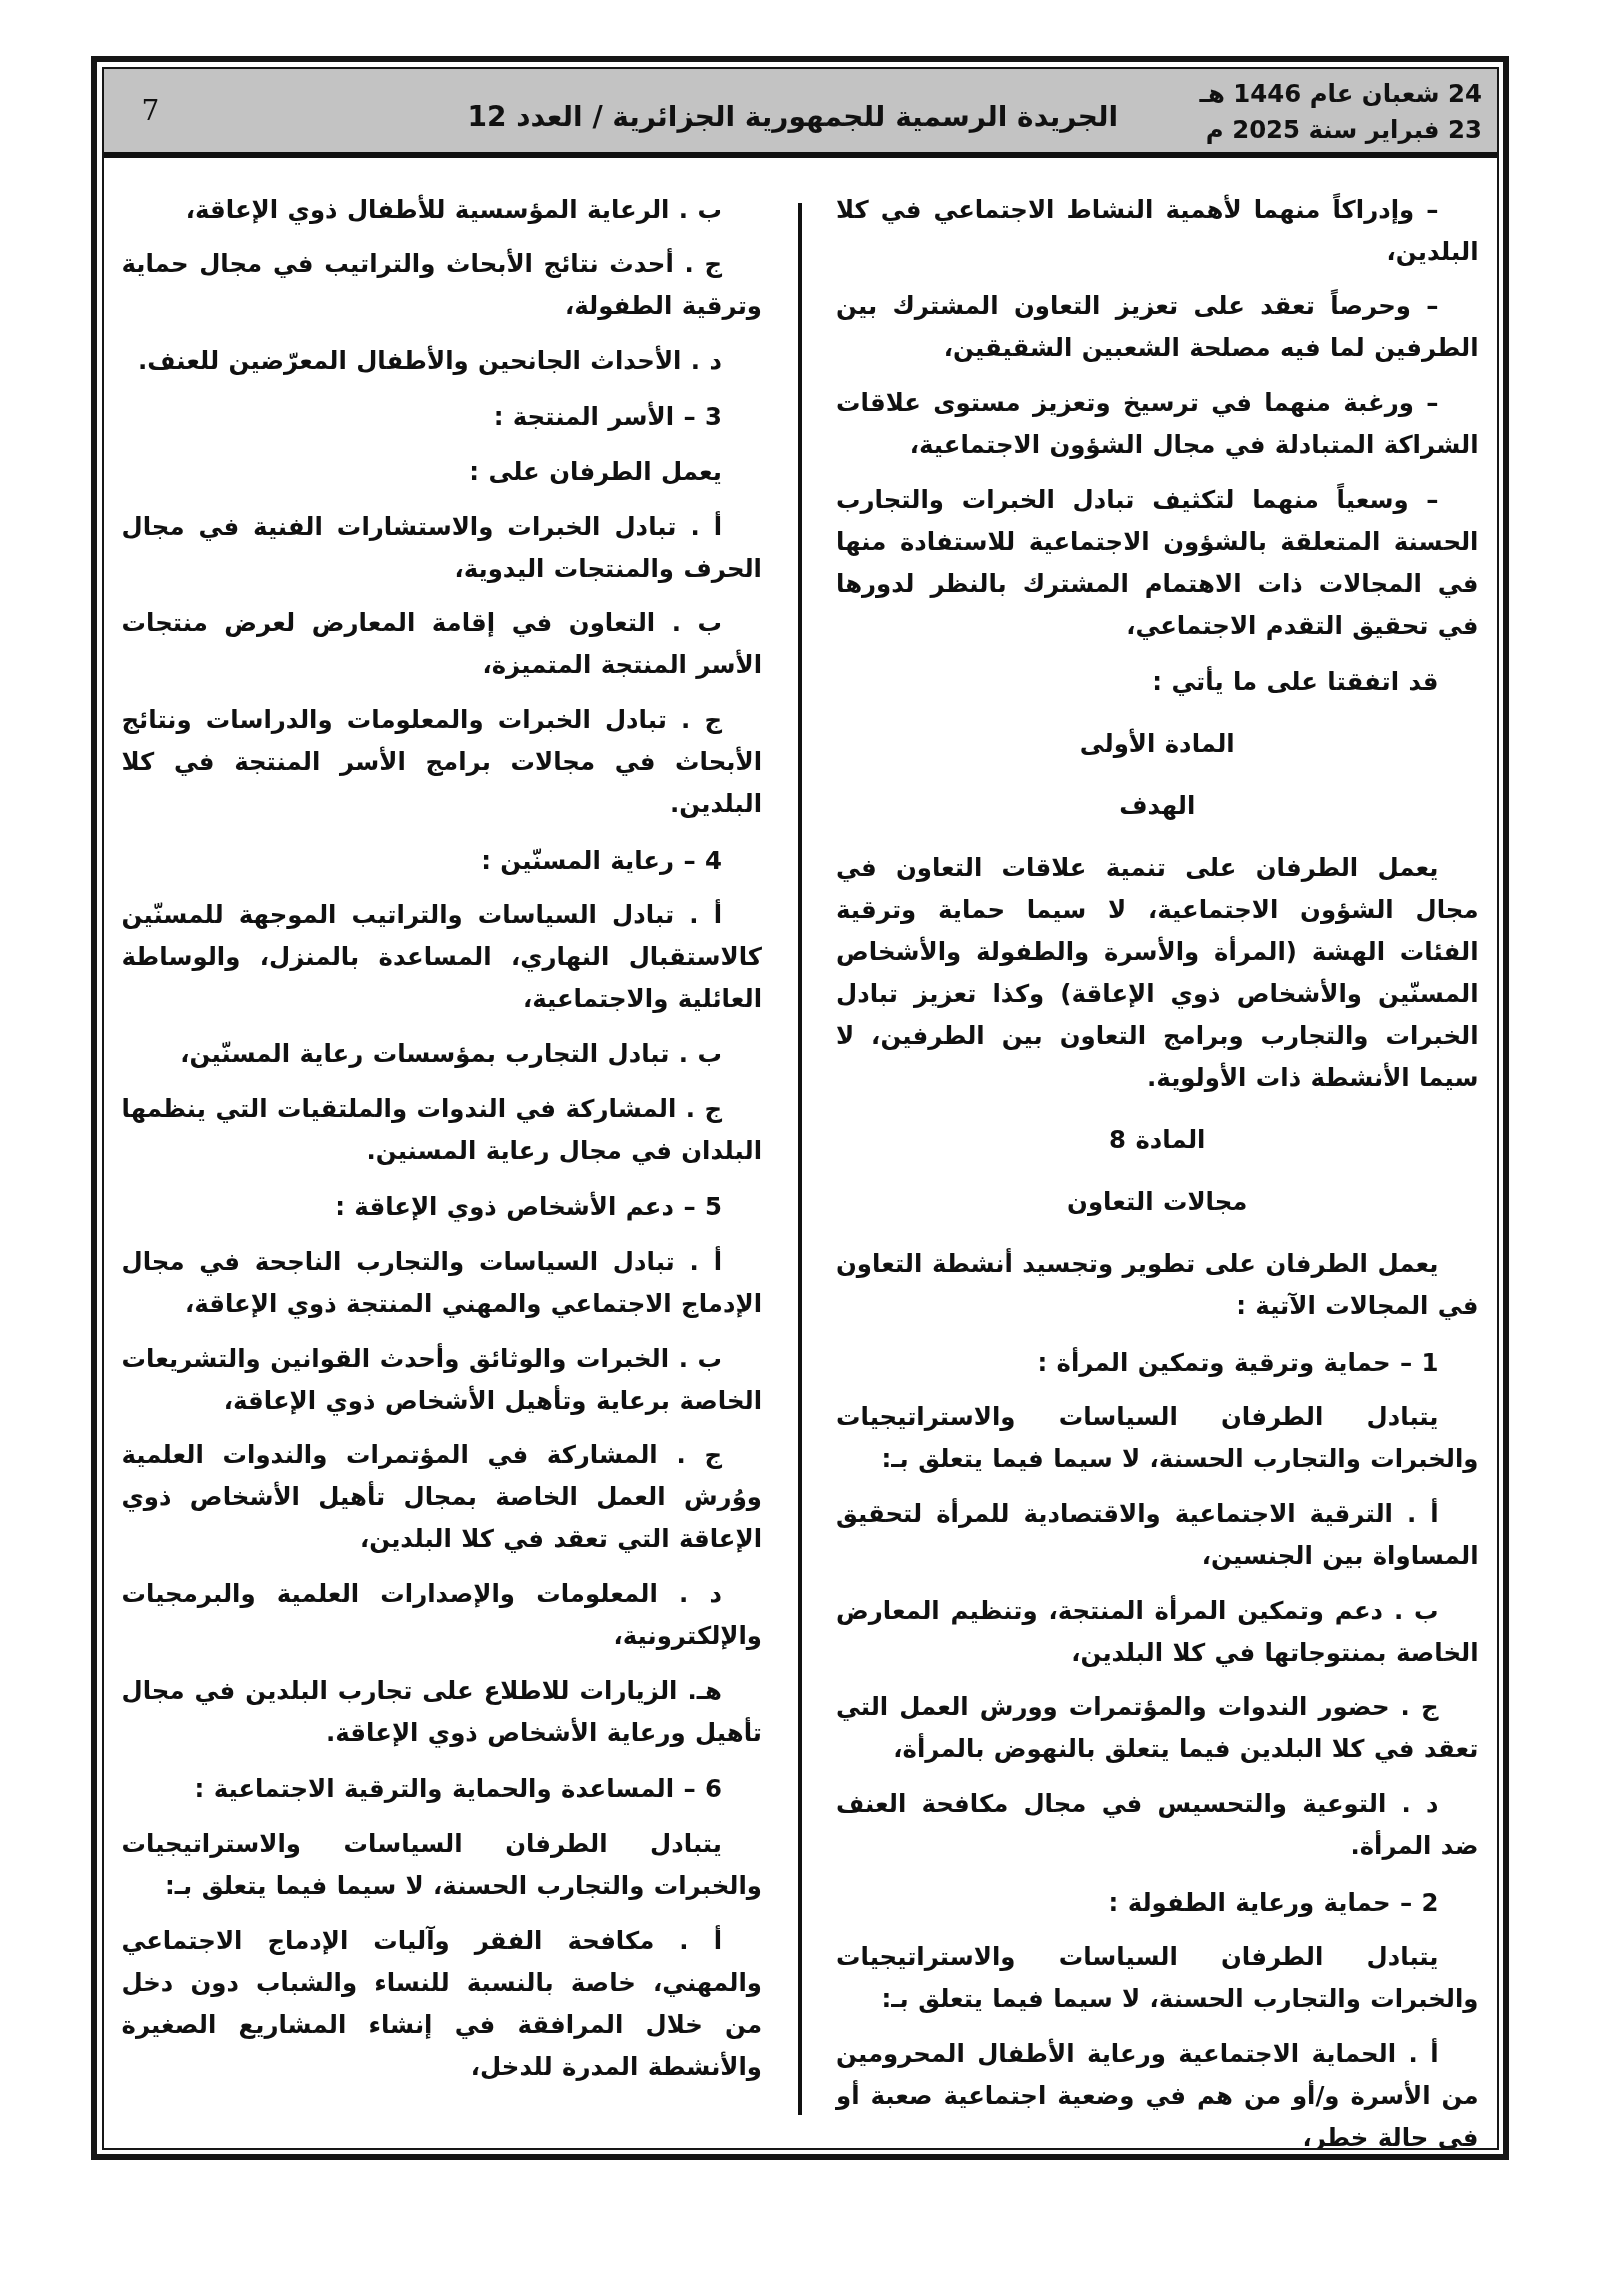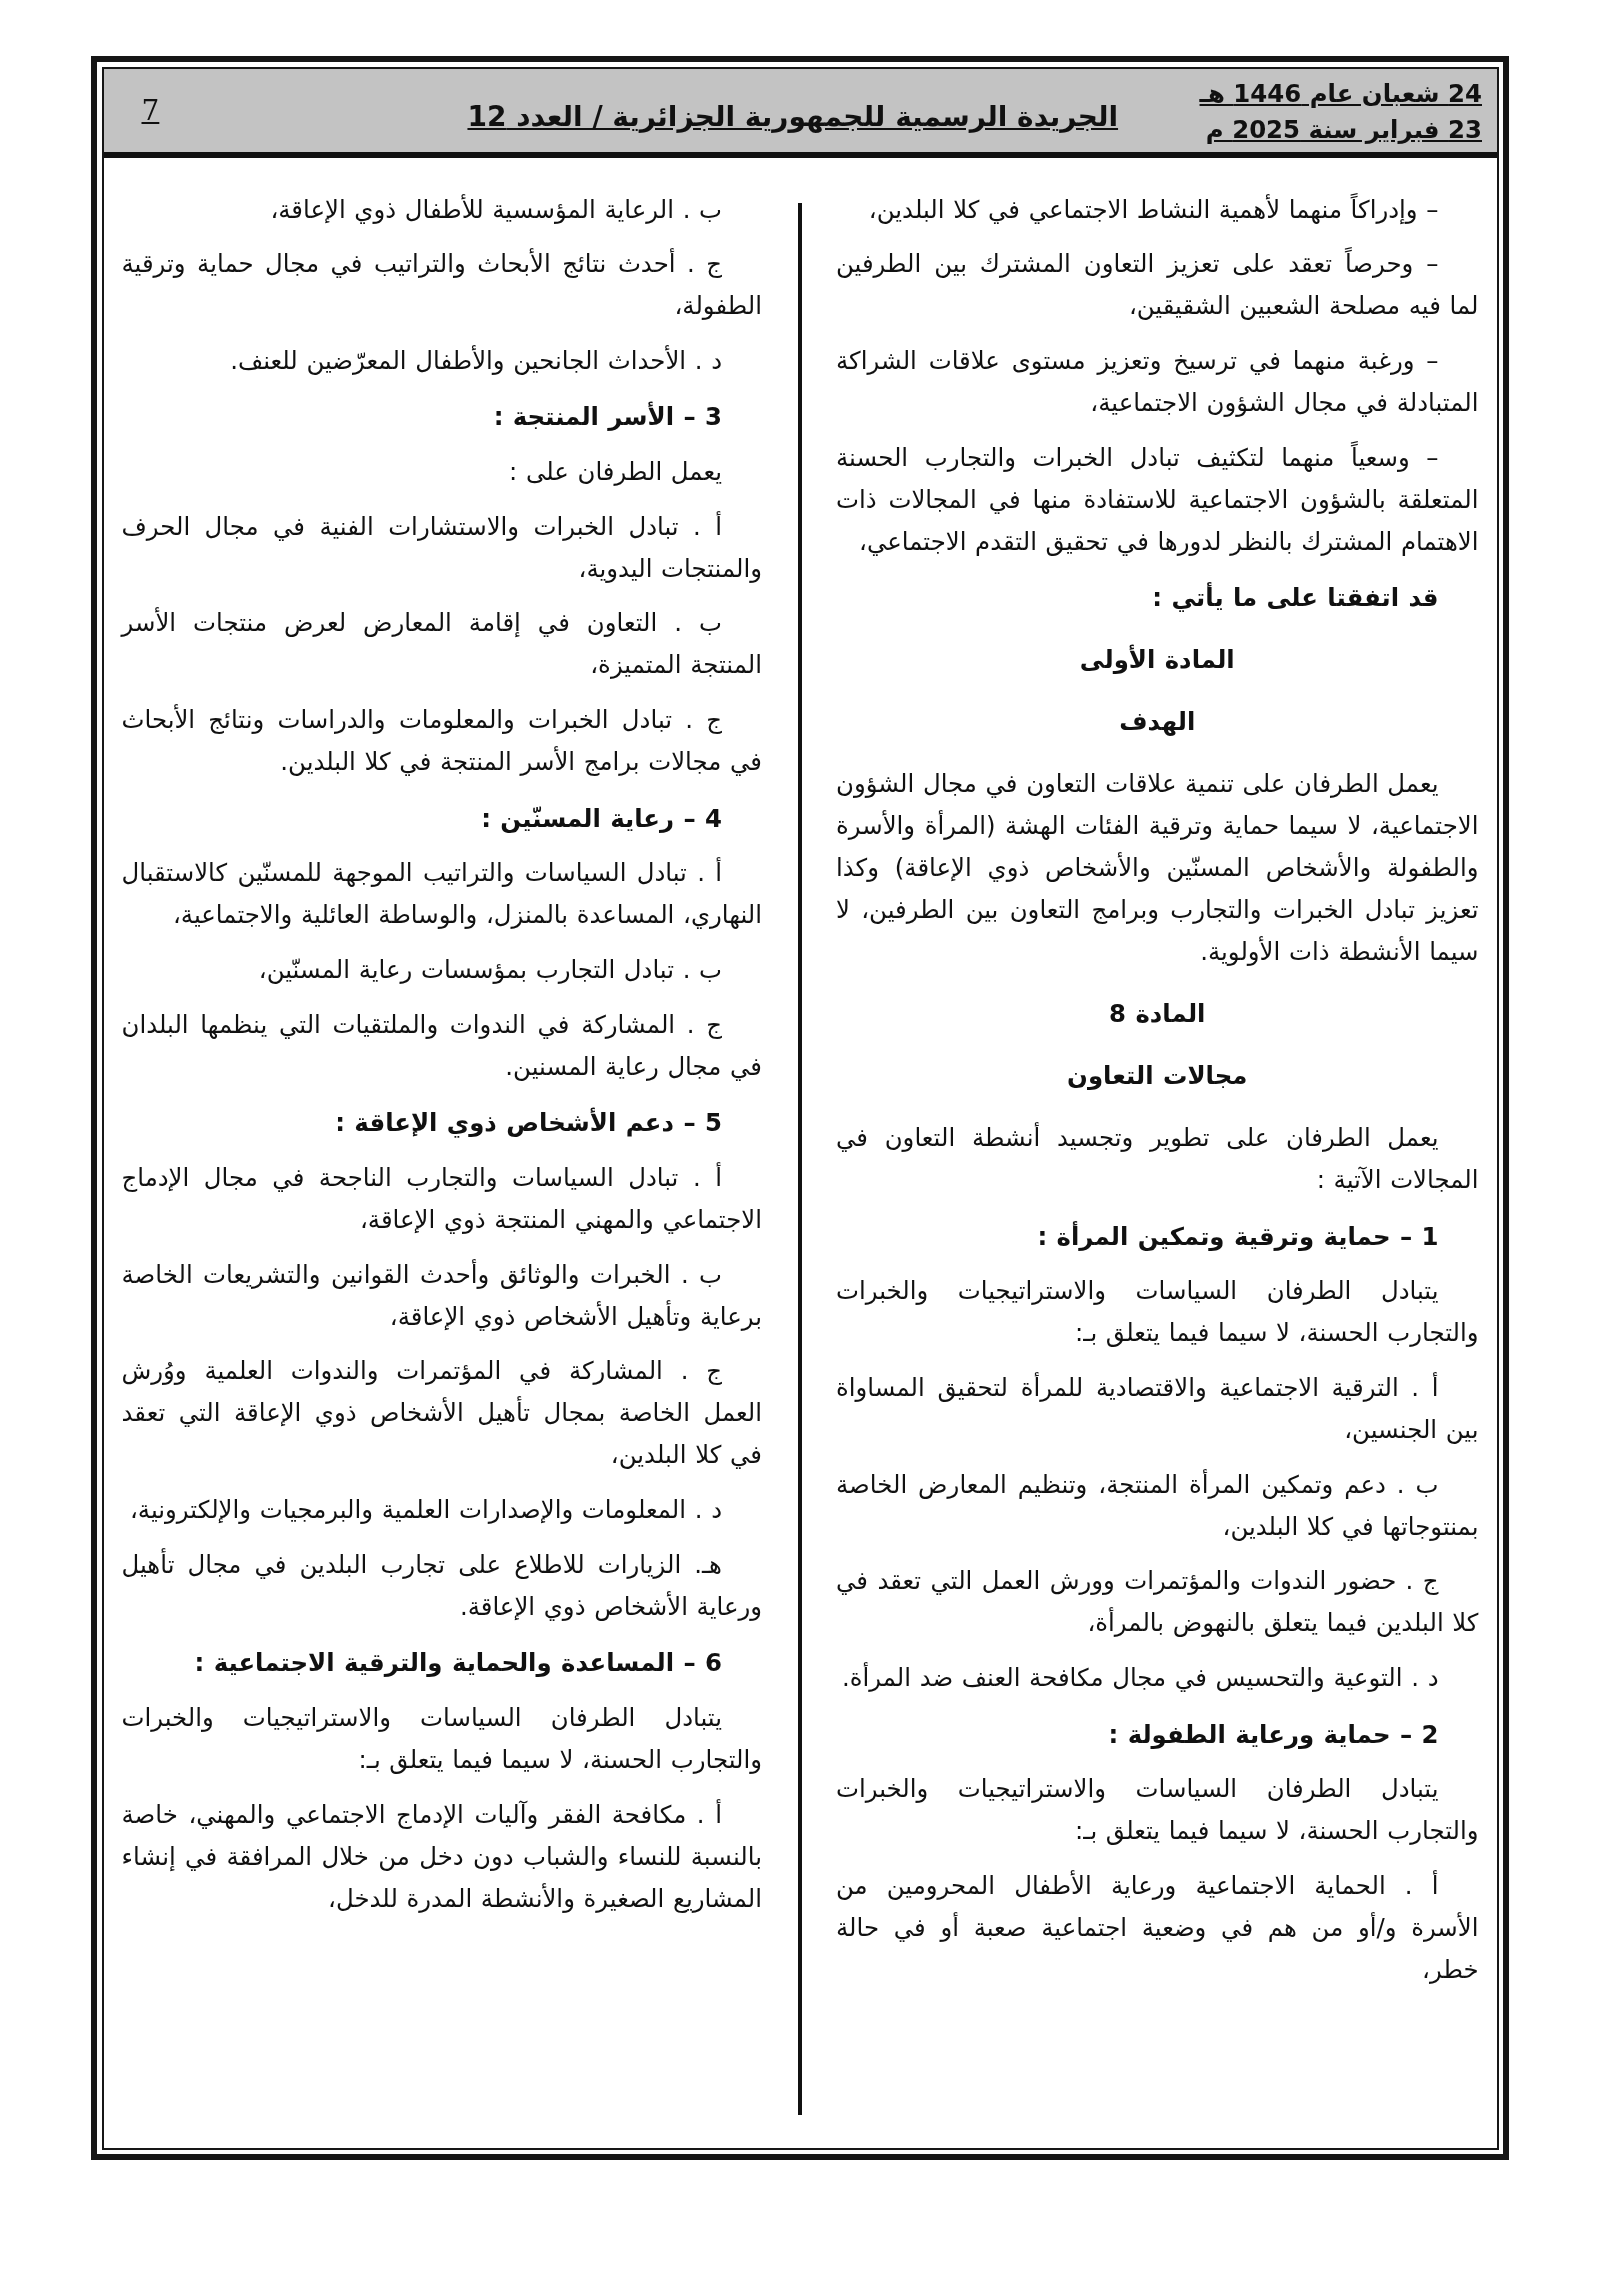--- a/index.html
+++ b/index.html
@@ -33,32 +33,32 @@
   .body-area{position:relative;flex:1;overflow:hidden;}
   .cols{display:flex;direction:rtl;height:100%;}
   .col{width:50%;box-sizing:border-box;overflow:hidden;}
   .col-right{padding:31px 18px 9px 36px;}
   .col-left{padding:31px 38px 9px 18px;}
   .divider{
     position:absolute;top:45px;bottom:33px;left:calc(50% - 1.8px);width:3.6px;background:#111;
   }
   .para{
     margin:0 0 12.7px;font-size:24.4px;line-height:42px;
-    text-align:justify;text-indent:40px;word-spacing:0.9px;
+    text-align:justify;text-indent:40px;word-spacing:0.9px;font-weight:bold;
   }
   .style-b{font-weight:bold;margin:14.5px 0 12.7px;}
   .style-c{font-weight:bold;text-align:center;text-indent:0;margin:20px 0;}
 </style>
 </head>
 <body style="color: rgb(17, 17, 17);">
 
 <div class="frame">
   <div class="frame-inner">
 
-    <div class="masthead" style="background: rgb(195, 195, 195); text-decoration: underline;">
+    <div class="masthead" style="background: rgb(195, 195, 195);">
       <div class="dates">
         <div>24 شعبان عام 1446 هـ</div>
         <div>23 فبراير سنة 2025 م</div>
       </div>
       <div class="title">الجريدة الرسمية للجمهورية الجزائرية / العدد 12</div>
       <div class="pageno">7</div>
     </div>
 
     <div class="body-area">
       <div class="cols">

